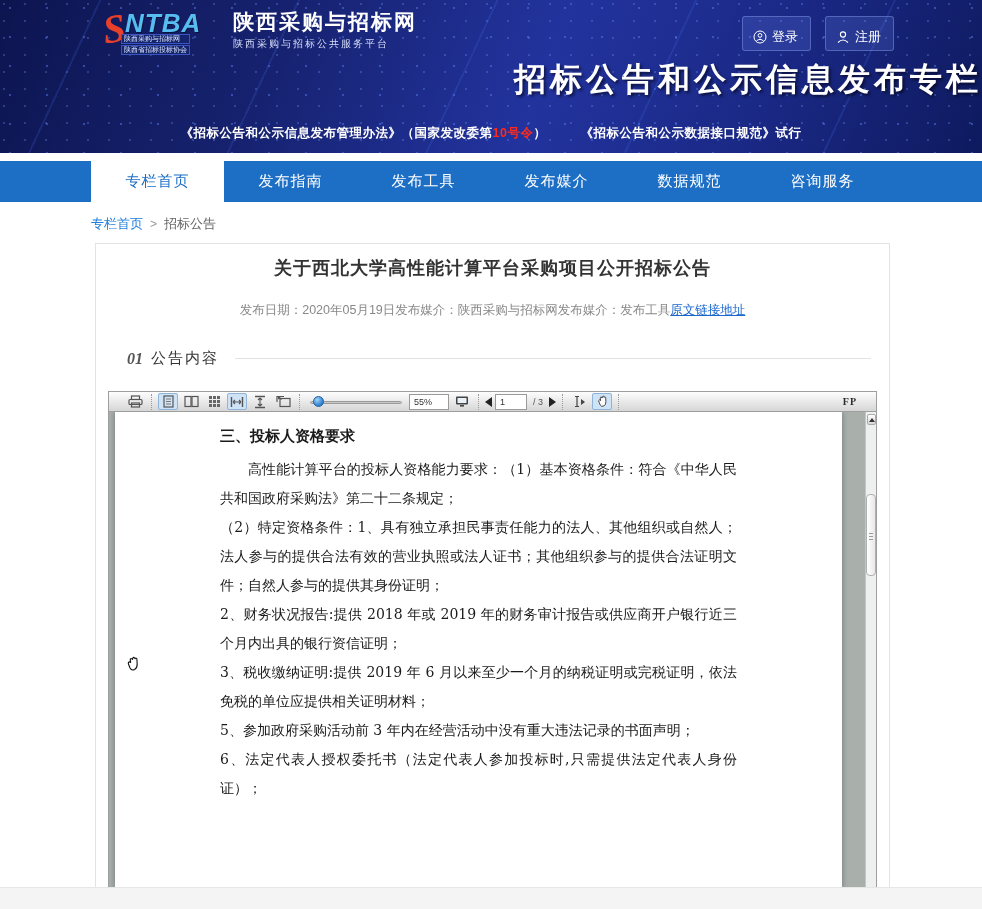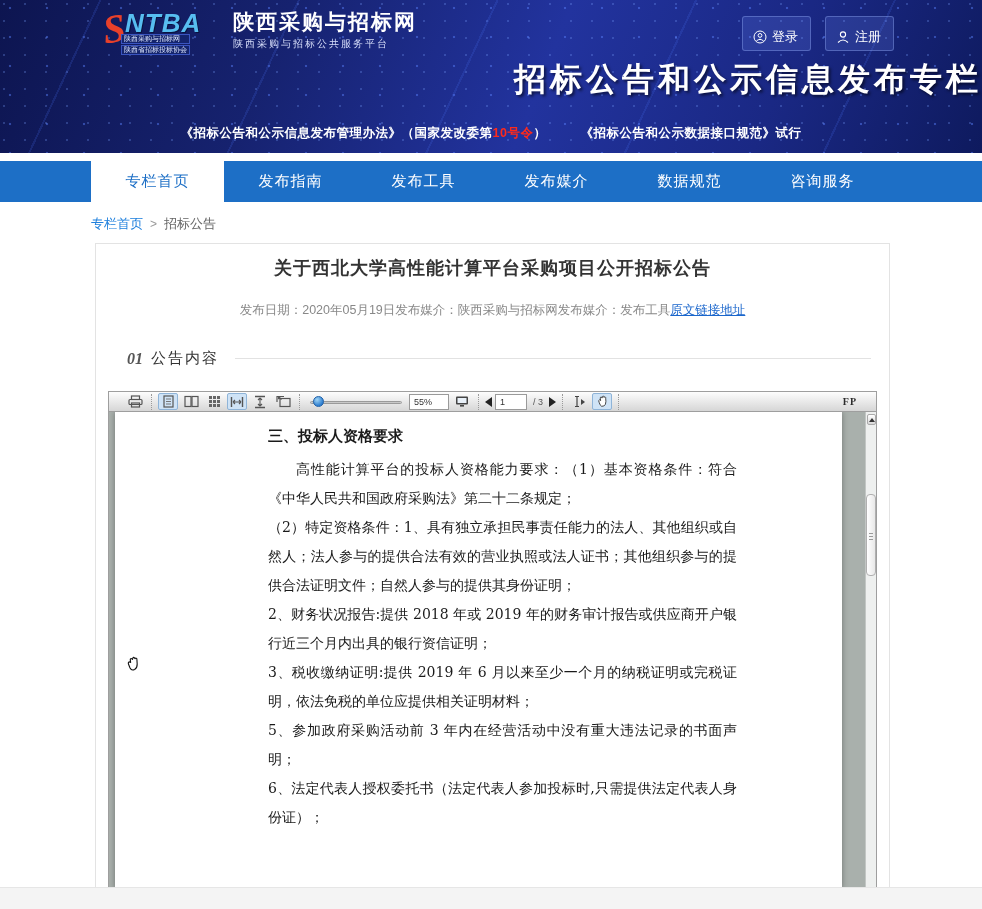--- a/index.html
+++ b/index.html
@@ -86,21 +86,21 @@
   .page-input { width:32px; height:16px; background:#fff; border:1px solid #9a9a9a; font-size:9px;
     padding-left:4px; font-family:"Liberation Sans",sans-serif; color:#333; }
   .page-total { color:#555; margin:0 3px; }
   .arrow { width:0; height:0; border-top:5px solid transparent; border-bottom:5px solid transparent; cursor:pointer; }
   .arrow.left { border-right:7px solid #222; }
   .arrow.right { border-left:7px solid #222; }
   .fp-brand { margin-left:auto; font:bold 10px "Liberation Serif",serif; color:#2b2b2b; letter-spacing:1px; padding-right:3px; cursor:pointer; }
 
   .viewer-body { position:relative; width:100%; height:477px; overflow:hidden; }
   .pdf-page { position:absolute; left:6px; top:0; width:727px; height:477px; background:#fff;
-    box-shadow:0 0 6px rgba(0,0,0,.35);padding-left:48px; }
+    box-shadow:0 0 6px rgba(0,0,0,.35); }
   .pdf-text { padding:10px 105px 0 105px; font-family:"DejaVu Serif","Liberation Serif",serif;
     color:#1a1a1a; font-size:14px; line-height:29px; text-align:justify; }
   .pdf-h { font-weight:bold; font-size:15px; margin-bottom:4px; }
   .pdf-p { margin:0; }
   .pdf-p.indent { text-indent:2em; }
 
   .vscroll { position:absolute; right:0; top:0; width:11px; height:477px; background:#eef0ef; border-left:1px solid #c2c6c4; }
   .vs-up { position:absolute; top:2px; left:1px; width:9px; height:11px; background:linear-gradient(#fff,#d8d8d8);
     border:1px solid #aaa; border-radius:2px; display:flex; align-items:center; justify-content:center; cursor:pointer; }
   .vs-up::after { content:""; width:0; height:0; border-left:3px solid transparent; border-right:3px solid transparent; border-bottom:4px solid #333; }

